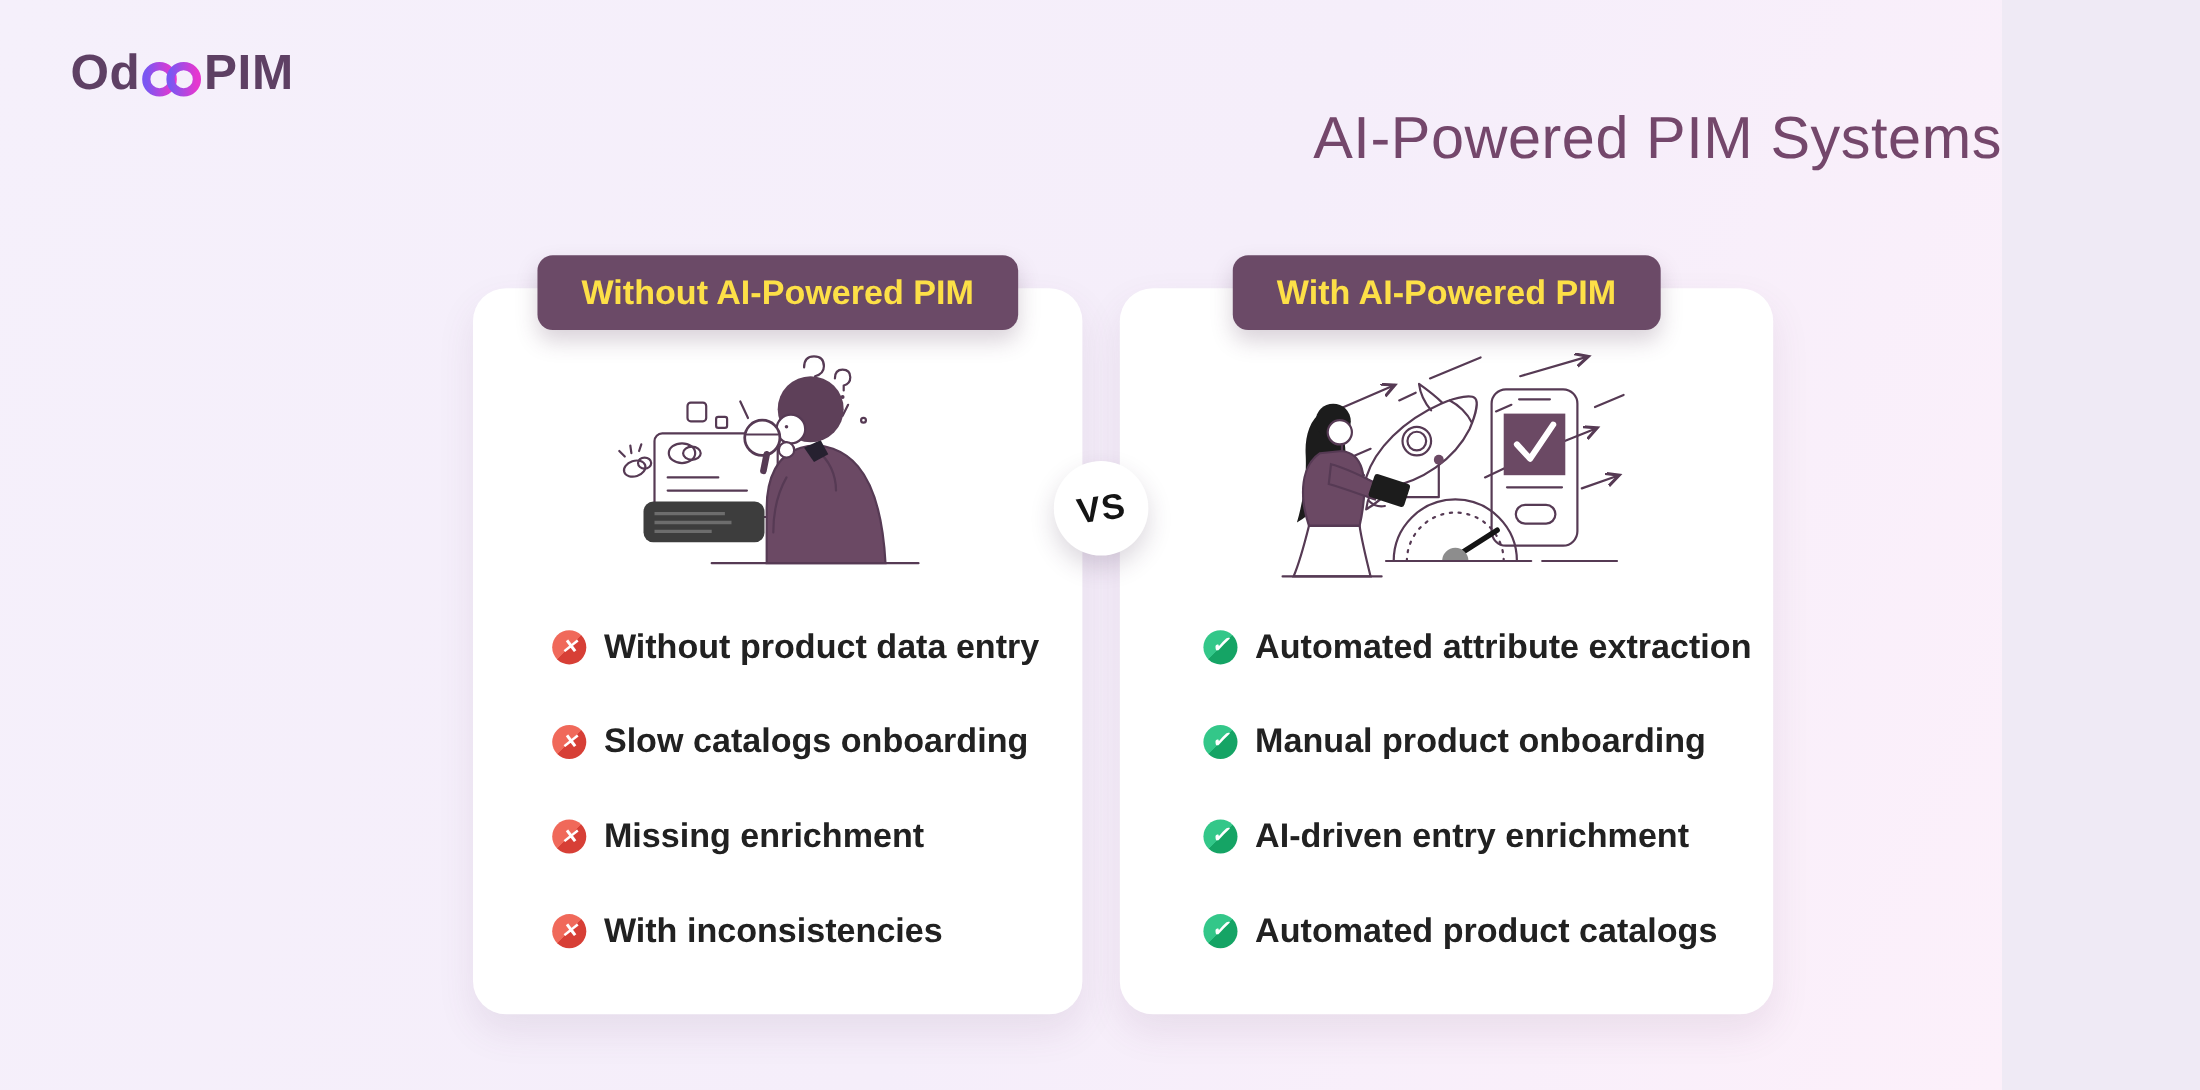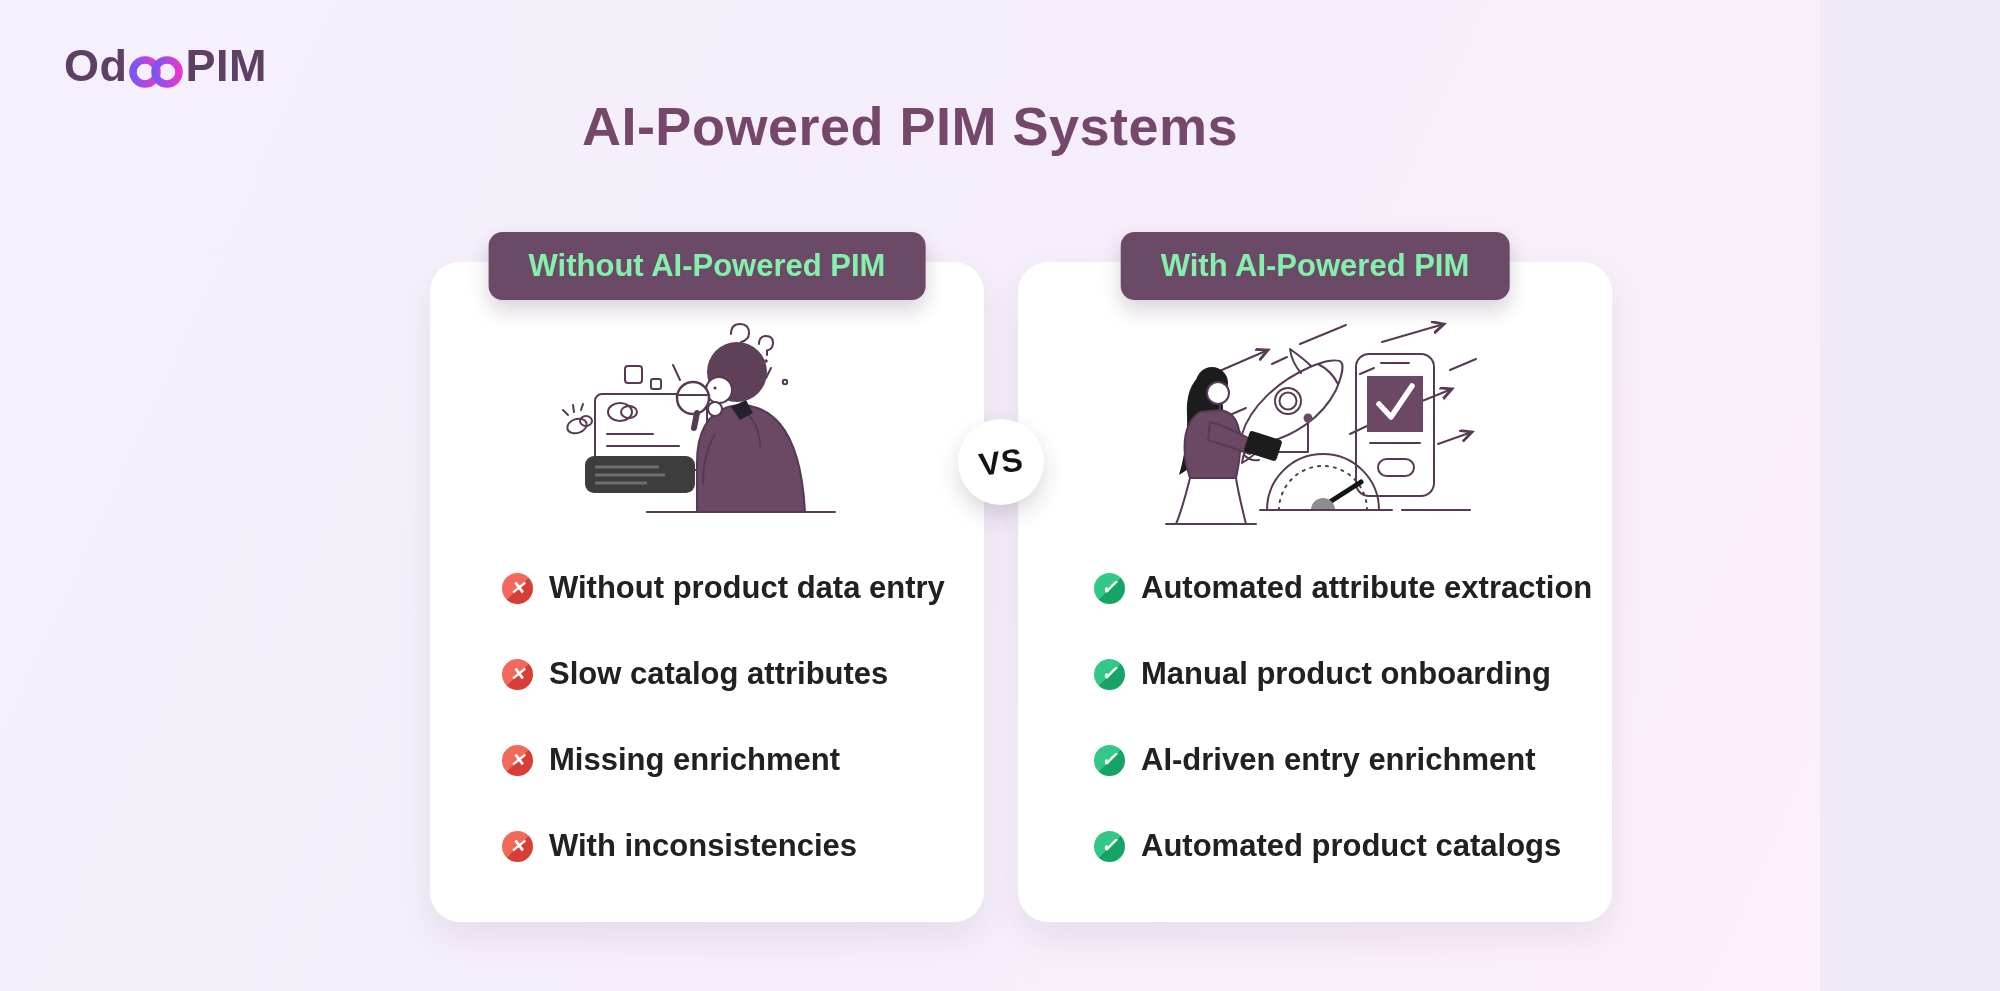--- a/index.html
+++ b/index.html
@@ -6,29 +6,29 @@
   .page{
     position:relative;width:1820px;height:991px;overflow:hidden;
     background:linear-gradient(115deg,#f5f0fb 0%,#f5eefa 55%,#fcf0fa 100%);
     font-family:"Liberation Sans",sans-serif;
   }
   
   .logo{position:absolute;left:64px;top:40px;display:flex;align-items:center;
     font-size:45px;font-weight:bold;color:#5e4064;letter-spacing:.5px;}
   .logo svg{margin:6px -3px 0 -3px;display:block;}
   
-  .title{position:absolute;top:95px;left:0;width:100%;margin:0;text-align:center;
-    font-size:54px;font-weight:bold;color:#74476b;letter-spacing:.5px;}
+  .title{position:absolute;top:95px;left:0;width:100%;margin:0;text-align:right;
+    font-size:54px;font-weight:normal;color:#74476b;letter-spacing:.5px;}
   
   .card{position:absolute;top:262px;width:554px;height:660px;background:#fff;
     border-radius:30px;box-shadow:0 16px 34px rgba(104,72,110,.10);}
   .card-left{left:430px;}
   .card-right{left:1018px;width:550px;padding-left:44px;}
   .card-header{position:absolute;top:-30px;left:50%;transform:translateX(-50%);
-    height:68px;padding:0 40px;background:#6b4a67;border-radius:14px;color:#86efac;
+    height:68px;padding:0 40px;background:#6b4a67;border-radius:14px;color:#fde047;
     font-size:31px;font-weight:bold;display:flex;align-items:center;white-space:nowrap;
     box-shadow:0 10px 20px rgba(80,50,80,.22);}
   .illus{position:absolute;top:50px;left:50%;transform:translateX(-50%);}
   
   .list{position:absolute;left:72px;top:308px;margin:0;padding:0;list-style:none;}
   .card-right .list{left:76px;}
   .list li{display:flex;align-items:center;gap:16px;height:36px;margin-bottom:50px;
     font-size:31px;font-weight:bold;color:#212121;white-space:nowrap;}
   .badge{width:31px;height:31px;border-radius:50%;flex:0 0 31px;
     display:flex;align-items:center;justify-content:center;}
@@ -125,21 +125,21 @@
       <li>
         <i class="badge badge-red">
             <span>✕</span>
           </i>
         <span>Without product data entry</span>
       </li>
       <li>
         <i class="badge badge-red">
             <span>✕</span>
           </i>
-        <span>Slow catalog attributes</span>
+        <span>Slow catalogs onboarding</span>
       </li>
       <li>
         <i class="badge badge-red">
             <span>✕</span>
           </i>
         <span>Missing enrichment</span>
       </li>
       <li>
         <i class="badge badge-red">
             <span>✕</span>

